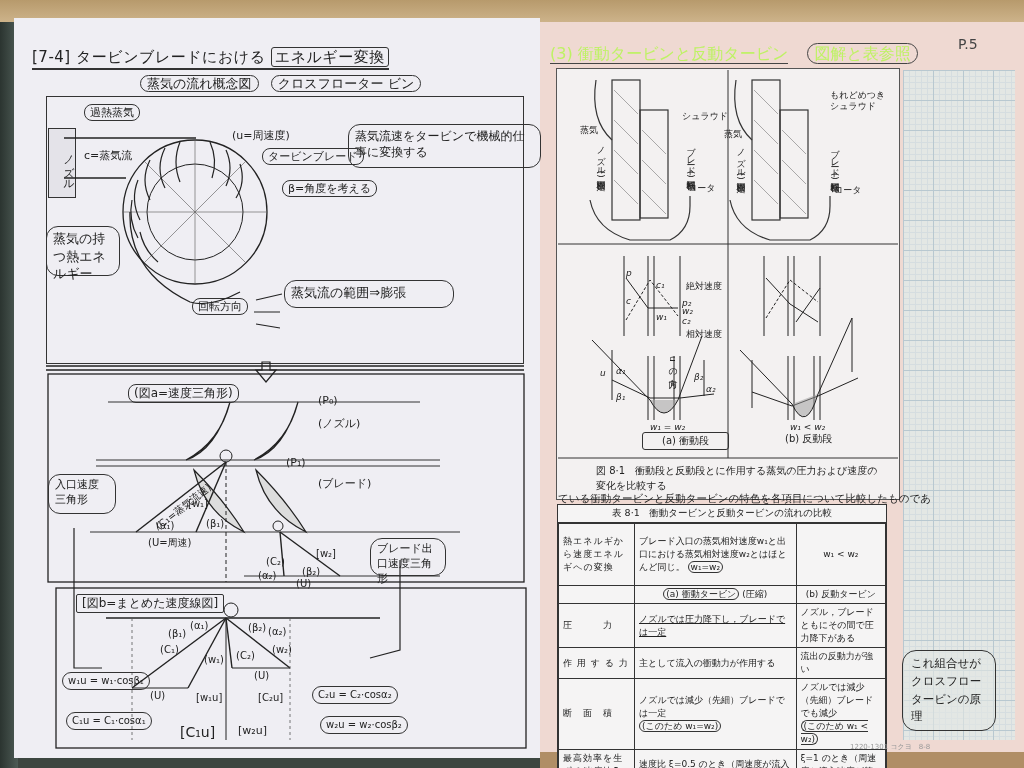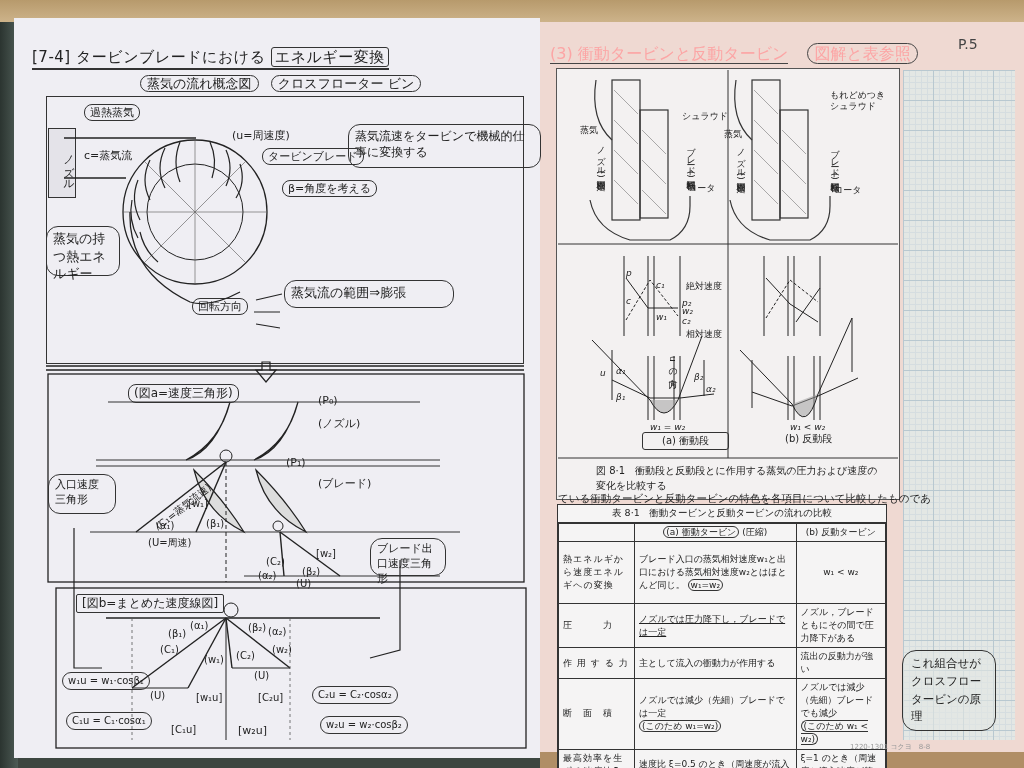--- a/index.html
+++ b/index.html
@@ -23,21 +23,21 @@
   
   .page-right { position: absolute; left: 540px; top: 22px; width: 484px; height: 730px; background: #efd9d2; }
   .graph-paper { position: absolute; left: 903px; top: 70px; width: 112px; height: 670px;
     background-color: #e3e7e4;
     background-image:
       linear-gradient(#b8c8d0 1px, transparent 1px),
       linear-gradient(90deg, #b8c8d0 1px, transparent 1px),
       linear-gradient(#d5dde0 1px, transparent 1px),
       linear-gradient(90deg, #d5dde0 1px, transparent 1px);
     background-size: 30px 30px, 30px 30px, 6px 6px, 6px 6px; }
-  .title-right { position: absolute; left: 550px; top: 44px; font-size: 16px; color: #fca5a5; white-space: nowrap; }
+  .title-right { position: absolute; left: 550px; top: 44px; font-size: 16px; color: #bef264; white-space: nowrap; }
   .title-right .ref { border: 1.5px solid #444; border-radius: 12px; padding: 0 6px; margin-left: 14px; }
   .page-no { position: absolute; left: 958px; top: 36px; font-size: 14px; color: #444; }
   .print-sheet { position: absolute; left: 556px; top: 68px; width: 344px; height: 432px; background: #f3f1f1; border: 1px solid #555; }
   .fig-caption { position: absolute; left: 596px; top: 464px; width: 290px; font-size: 10px; line-height: 1.45; }
   .fig-label-a { position: absolute; left: 642px; top: 432px; font-size: 10px; border: 1.5px solid #333; border-radius: 3px; padding: 1px 19px; }
   .fig-label-b { position: absolute; left: 785px; top: 432px; font-size: 10px; }
   .plabel { position: absolute; font-size: 9px; white-space: nowrap; color: #222; }
   .sentence { position: absolute; left: 558px; top: 492px; font-size: 10.5px; white-space: nowrap; }
   .table-wrap { position: absolute; left: 557px; top: 504px; width: 330px; background: #f5f4f4; border: 1.5px solid #333; }
   .table-title { font-size: 9.5px; text-align: center; padding: 2px 0; border-bottom: 1px solid #333; }
@@ -230,21 +230,21 @@
 <div class="label" style="left:160px;top:644px;font-size:10px;">(C₁)</div>
 <div class="label" style="left:204px;top:654px;font-size:10px;">(w₁)</div>
 <div class="label" style="left:248px;top:622px;font-size:10px;">(β₂)</div>
 <div class="label" style="left:268px;top:626px;font-size:10px;">(α₂)</div>
 <div class="label" style="left:236px;top:650px;font-size:10px;">(C₂)</div>
 <div class="label" style="left:272px;top:644px;font-size:10px;">(w₂)</div>
 <div class="label" style="left:150px;top:690px;font-size:10px;">(U)</div>
 <div class="label" style="left:254px;top:670px;font-size:10px;">(U)</div>
 <div class="label" style="left:196px;top:692px;font-size:10px;">[w₁u]</div>
 <div class="label" style="left:258px;top:692px;font-size:10px;">[C₂u]</div>
-<div class="label" style="left:171px;top:724px;font-size:10px;">[C₁u]</div>
+<div class="label" style="left:180px;top:724px;font-size:14px;">[C₁u]</div>
 <div class="label" style="left:238px;top:724px;font-size:11px;">[w₂u]</div>
 <div class="cloud" style="left:62px;top:672px;font-size:10px;padding:1px 5px;">w₁u = w₁·cosβ₁</div>
 <div class="cloud" style="left:66px;top:712px;font-size:10px;padding:1px 5px;">C₁u = C₁·cosα₁</div>
 <div class="cloud" style="left:312px;top:686px;font-size:10px;padding:1px 5px;">C₂u = C₂·cosα₂</div>
 <div class="cloud" style="left:320px;top:716px;font-size:10px;padding:1px 5px;">w₂u = w₂·cosβ₂</div>
 
 <div class="graph-paper"></div>
 <div class="title-right">
   <span style="border-bottom:1.5px solid #444;">(3) 衝動タービンと反動タービン</span>
   <span class="ref">図解と表参照</span>
@@ -344,33 +344,33 @@
 <div class="fig-label-a">(a) 衝動段</div>
 <div class="fig-label-b">(b) 反動段</div>
 <div class="fig-caption">図 8·1　衝動段と反動段とに作用する蒸気の圧力および速度の変化を比較する</div>
 
 <div class="sentence">ている衝動タービンと反動タービンの特色を各項目について比較したものであ</div>
 
 <div class="table-wrap">
   <div class="table-title">表 8·1　衝動タービンと反動タービンの流れの比較</div>
   <table class="cmp">
     <tbody>
-        <tr>
+        <tr style="height:62px;">
+      <td class="item">熱エネルギから速度エネルギへの変換</td>
+      <td><span>ブレード入口の蒸気相対速度w₁と出口における蒸気相対速度w₂とはほとんど同じ。</span> <span class="circle-note">w₁=w₂</span></td>
+      <td class="center">w₁ &lt; w₂</td>
+    </tr>
+    <tr>
       <td></td>
       <td class="center">
         <span class="circle-note">(a) 衝動タービン</span>
         <span>(圧縮)</span>
       </td>
       <td class="center">(b) 反動タービン</td>
     </tr>
-    <tr style="height:62px;">
-      <td class="item">熱エネルギから速度エネルギへの変換</td>
-      <td><span>ブレード入口の蒸気相対速度w₁と出口における蒸気相対速度w₂とはほとんど同じ。</span> <span class="circle-note">w₁=w₂</span></td>
-      <td class="center">w₁ &lt; w₂</td>
-    </tr>
     <tr>
       <td class="item">圧　　　力</td>
       <td class="underline">ノズルでは圧力降下し，ブレードでは一定</td>
       <td>ノズル，ブレードともにその間で圧力降下がある</td>
     </tr>
     <tr>
       <td class="item">作 用 す る 力</td>
       <td>主として流入の衝動力が作用する</td>
       <td>流出の反動力が強い</td>
     </tr>

